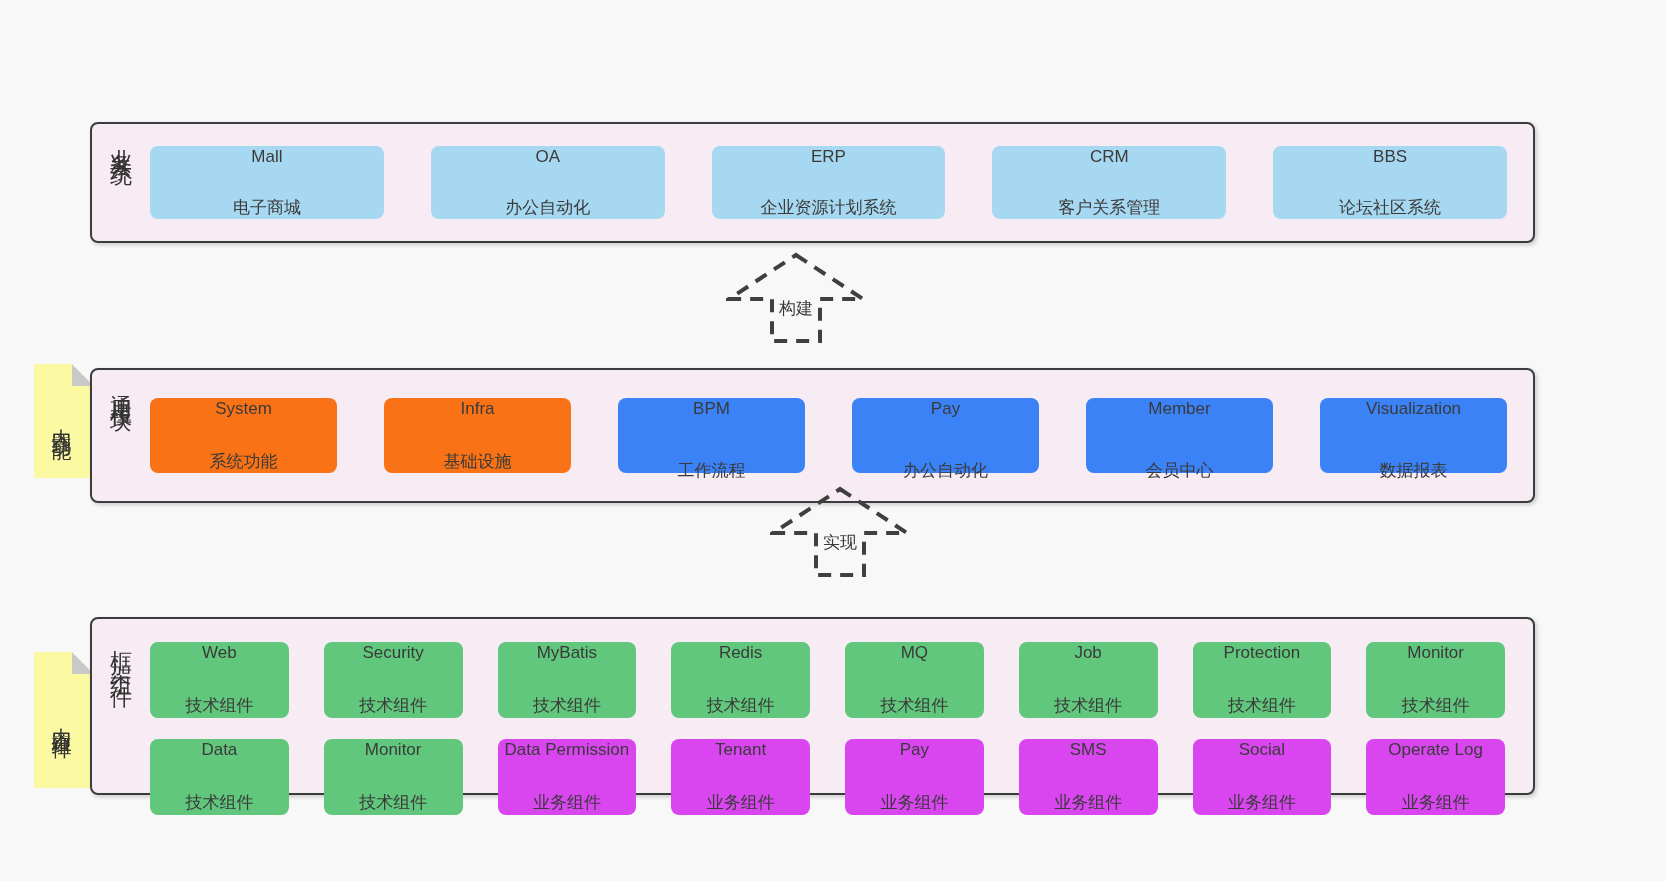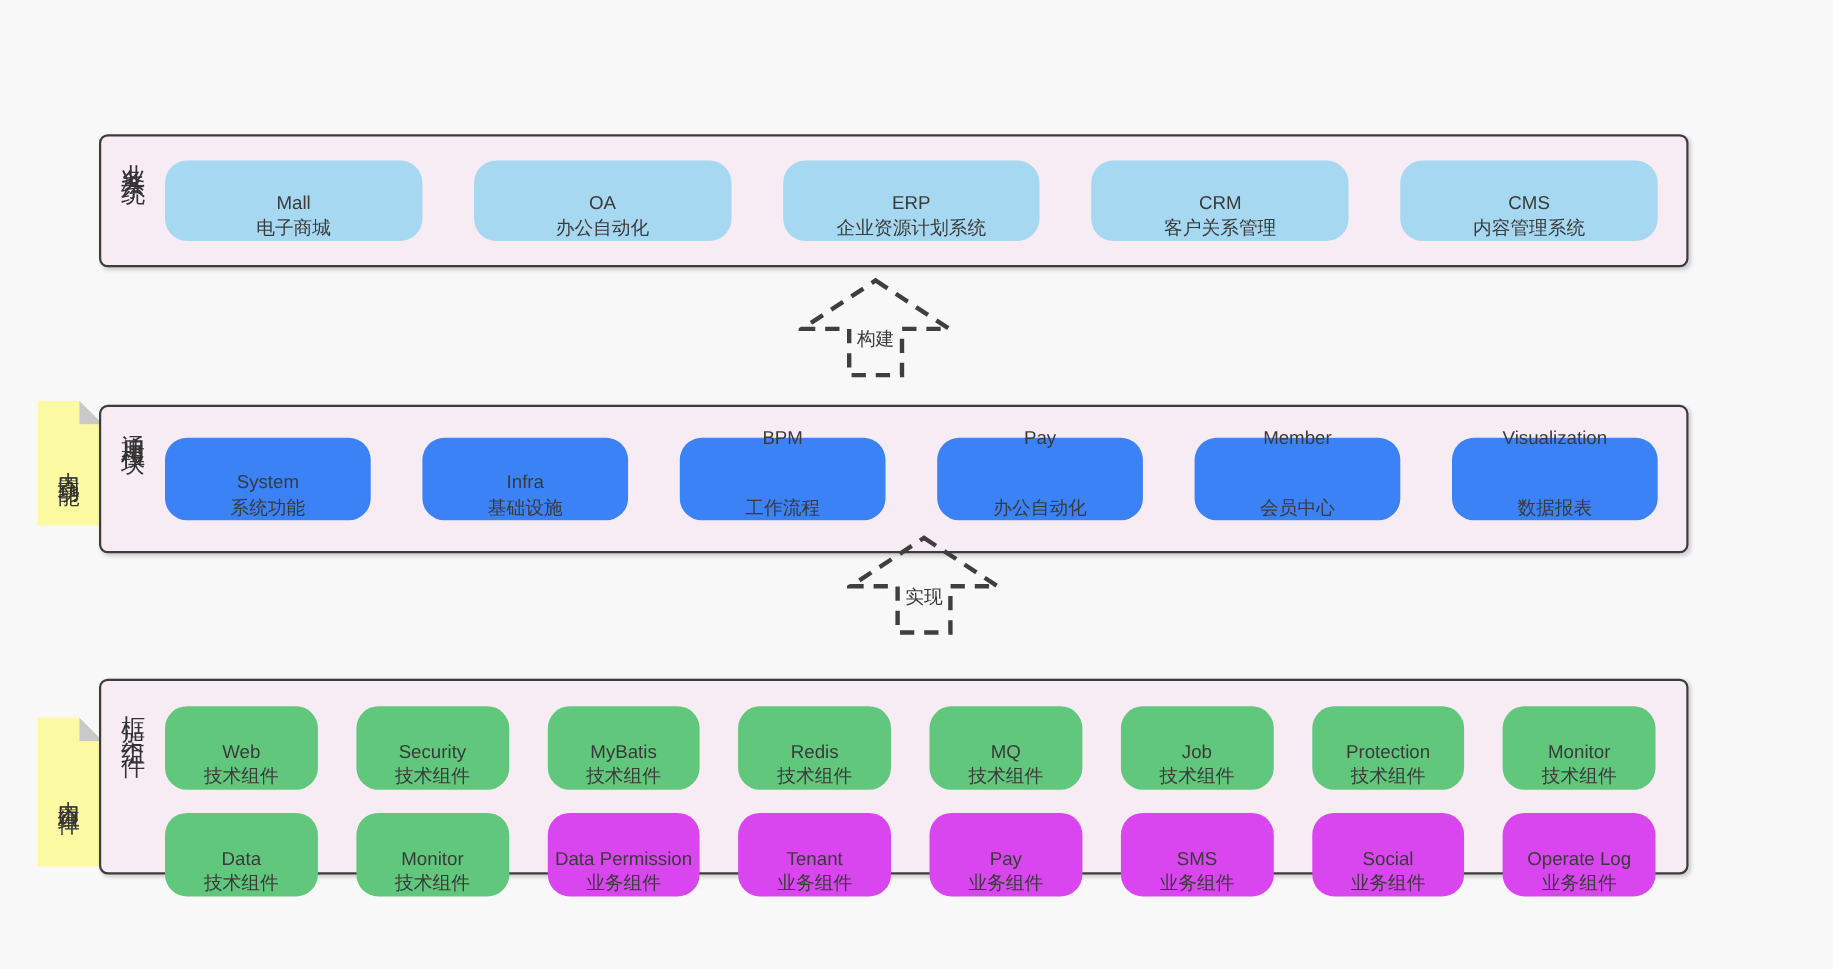--- a/index.html
+++ b/index.html
@@ -29,34 +29,34 @@
     font-size:22px;letter-spacing:5px;line-height:1;color:#333;
   }
   #panel-components .side-label{padding-top:14px;}
   #panel-components .side-label span{letter-spacing:12px;}
 
   .box-row{
     flex:1;display:flex;align-items:center;gap:47px;
     padding:0 26px 0 0;box-sizing:border-box;
   }
   .box{
-    flex:1;height:73px;border-radius:20px;
-    display:flex;flex-direction:column;align-items:center;justify-content:flex-end;
+    flex:1;height:73px;border-radius:8px;
+    display:flex;flex-direction:column;align-items:center;justify-content:space-between;
     text-align:center;font-size:17px;line-height:1.32;color:#3a3a3a;
   }
   #panel-modules .box{height:75px;}
   .grid{
     flex:1;display:flex;flex-direction:column;justify-content:center;
     gap:21px;padding-right:28px;box-sizing:border-box;margin-top:44px;
   }
   .row8{display:flex;gap:35px;}
   .row8 .box{height:76px;}
 
   .blue  {background:#a7d8f1;}
-  .red   {background:#3b82f6;}
+  .red   {background:#f97316;}
   .pink  {background:#3b82f6;gap:40px;}
   .gdark {background:#61c77c;}
   .glight{background:#d946ef;}
 
   
   .note{
     position:absolute;left:34px;width:60px;background:#fbf9a2;
     clip-path:polygon(0 0,calc(100% - 22px) 0,100% 22px,100% 100%,0 100%);
     display:flex;align-items:center;justify-content:center;
   }
@@ -113,22 +113,22 @@
     </div>
     <div class="box blue">
       <span>ERP</span>
       <span>企业资源计划系统</span>
     </div>
     <div class="box blue">
       <span>CRM</span>
       <span>客户关系管理</span>
     </div>
     <div class="box blue">
-      <span>CMS</span>
-      <span>内容管理系统</span>
+      <span>BBS</span>
+      <span>论坛社区系统</span>
     </div>
   </div>
 </div>
 
 <div class="arrow" id="arrow-build">
   <svg width="140" height="92" viewBox="0 0 140 92">
     <polygon points="70,3 137,47 94,47 94,89 46,89 46,47 3,47"></polygon>
   </svg>
   <div class="arrow-label">构建</div>
 </div>

